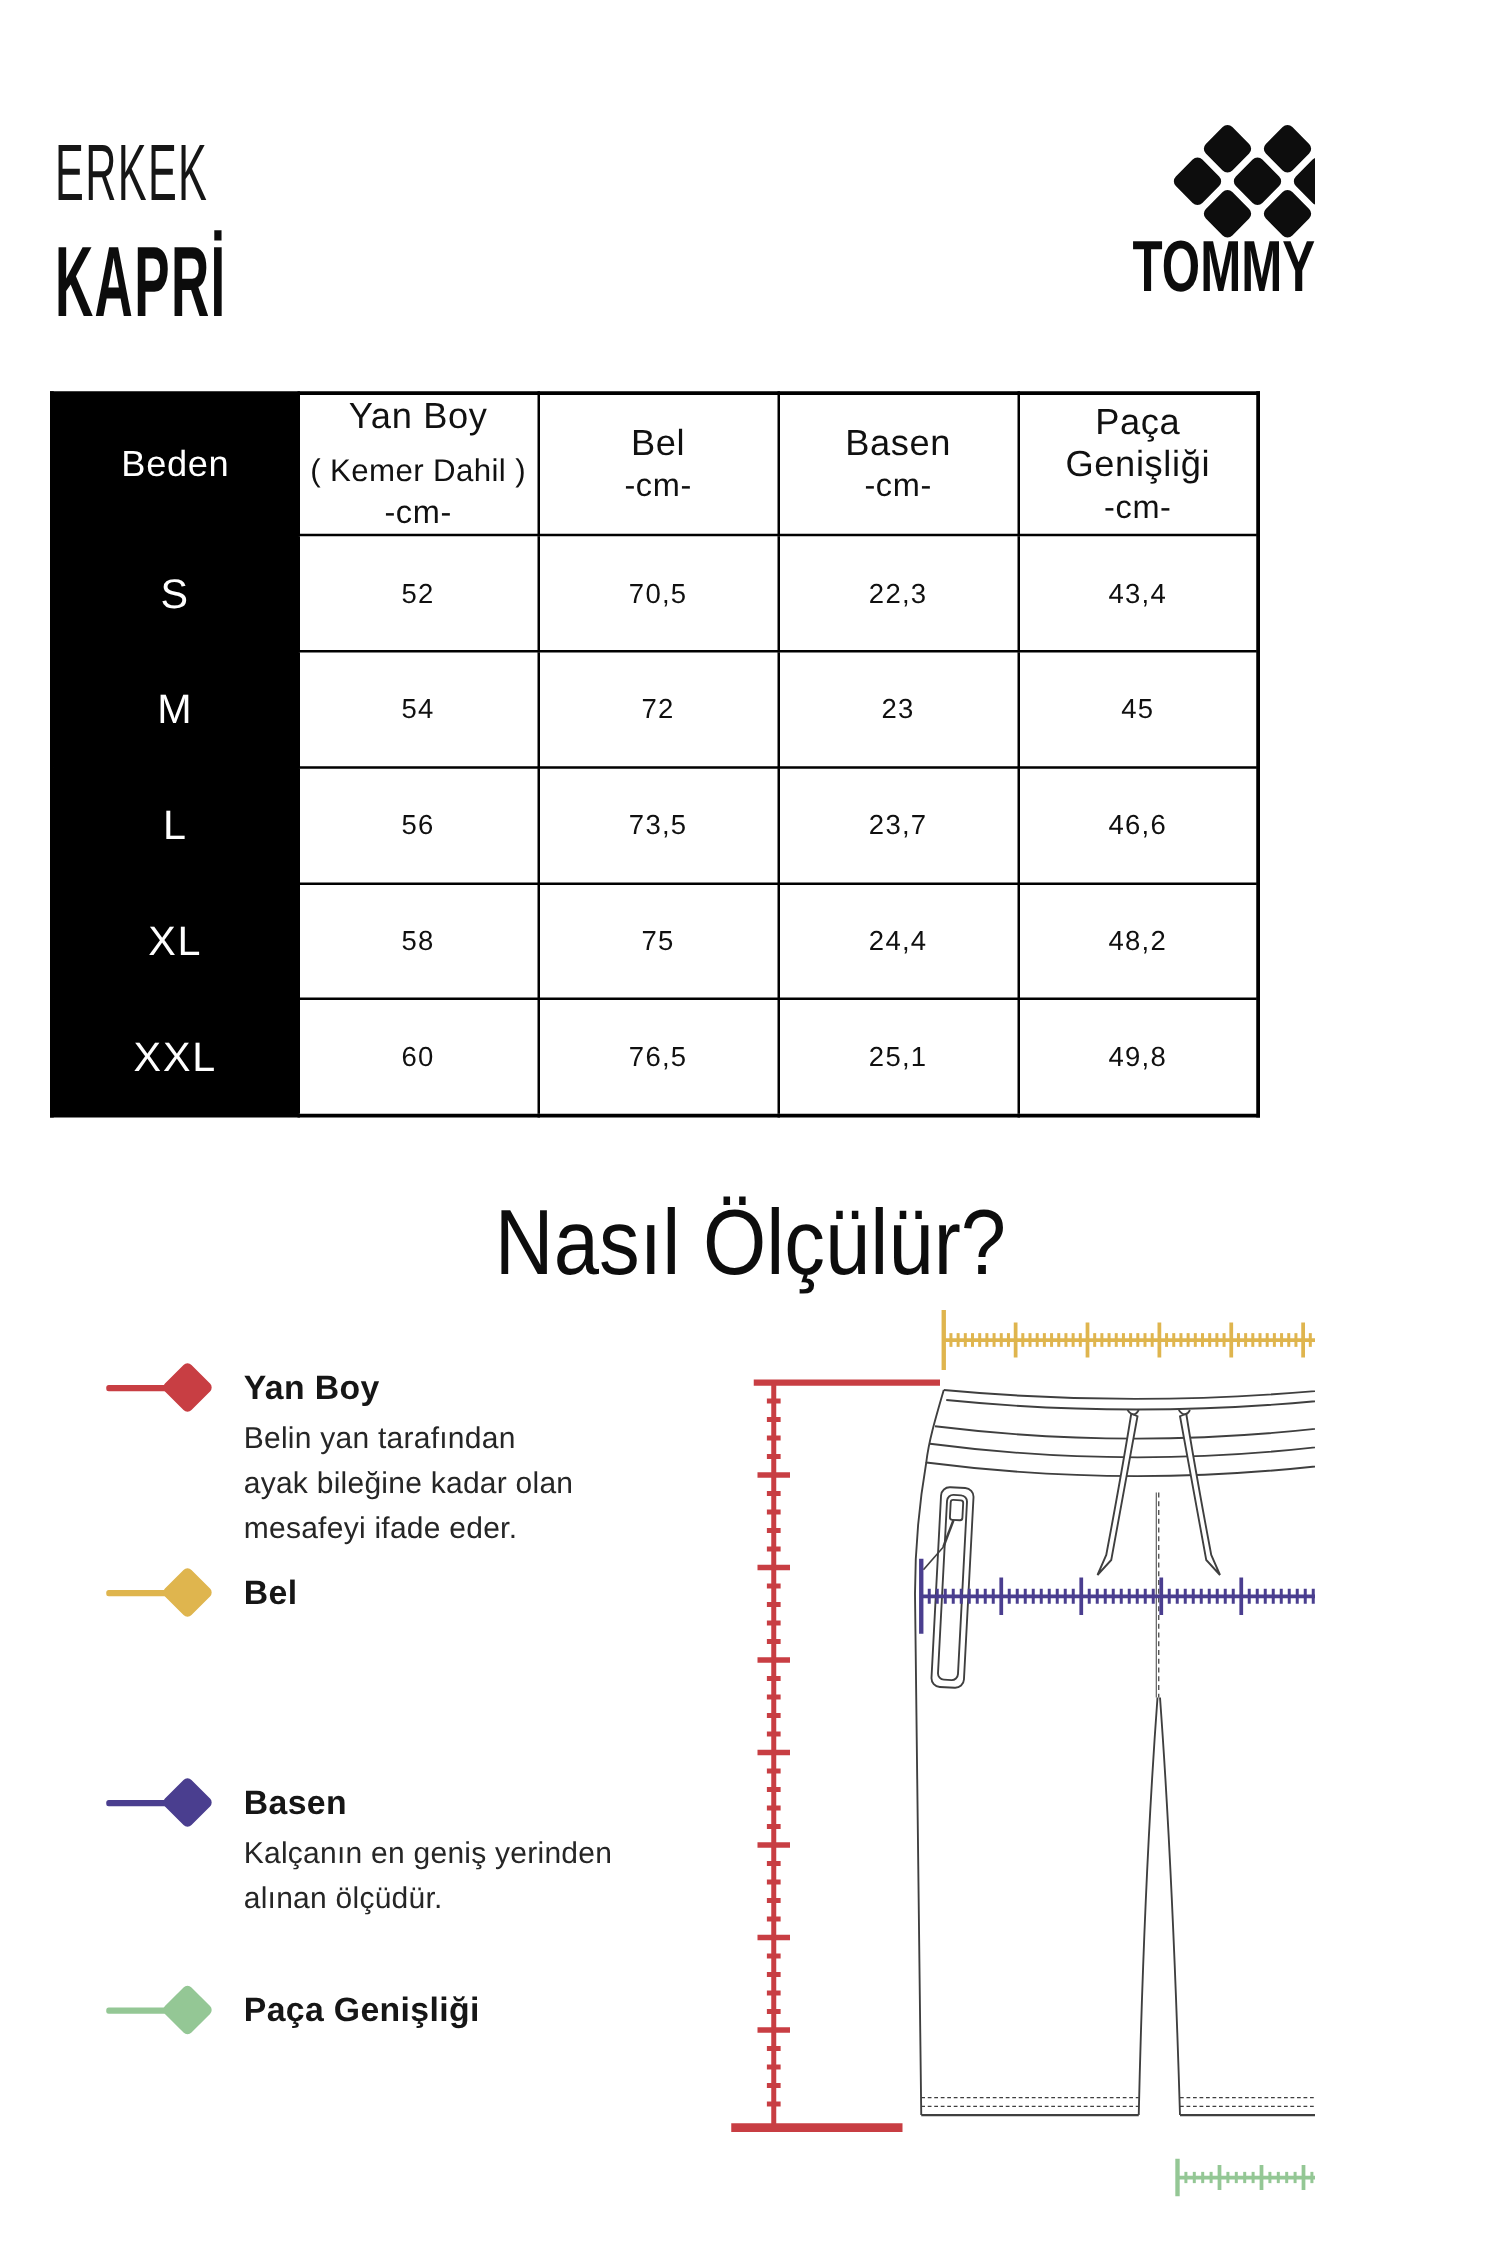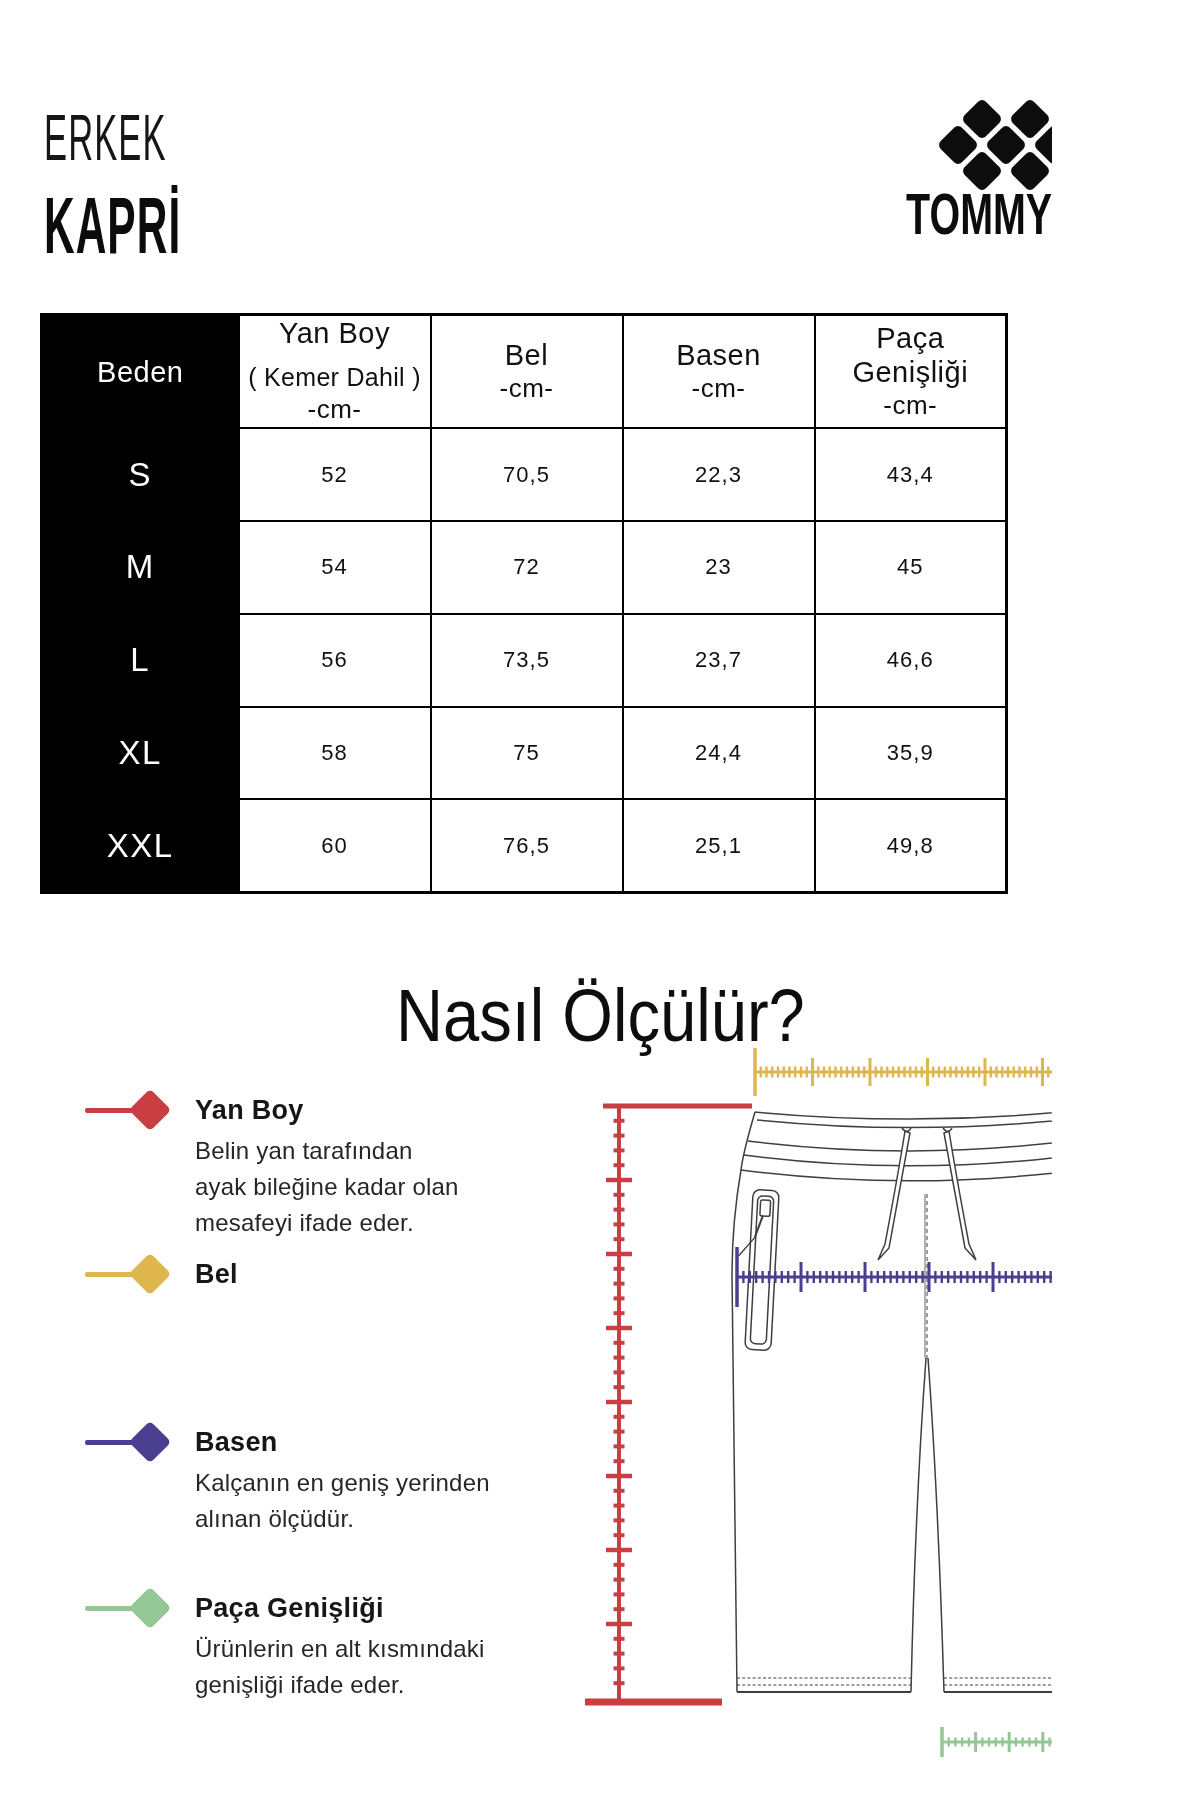--- a/index.html
+++ b/index.html
@@ -25,21 +25,21 @@
   table.size-table thead tr{height:107px}
   table.size-table tbody tr{height:92.8px}
   .size-col{background:#000;color:#fff;border-color:#000;}
   thead .size-col{font-size:32px;letter-spacing:1px;}
   tbody th.size-col{font-size:33px;letter-spacing:1.5px;}
   td{font-size:22px;letter-spacing:1px;color:#101010;}
   .h-label{font-size:29px;line-height:1.18;letter-spacing:.5px;}
   .h-sub{font-size:25px;line-height:1.25;letter-spacing:.3px;margin-top:12px;}
   .h-unit{font-size:26px;line-height:1.3;letter-spacing:.5px;}
   
-  .howto-title{position:absolute;left:0;top:972px;width:1200px;text-align:center;}
+  .howto-title{position:absolute;left:0;top:950px;width:1200px;text-align:center;}
   .howto-title span{display:inline-block;font-size:74px;font-weight:400;line-height:1.2;
          transform:scaleX(.88);transform-origin:50% 0;color:#0d0d0d;white-space:nowrap;}
   #legend{position:absolute;inset:0;pointer-events:none;}
   .legend-item{position:absolute;left:85px;display:flex;gap:12px;}
   .marker{position:relative;width:98px;height:46px;flex:0 0 auto;}
   .marker-line{position:absolute;left:0;top:20.5px;width:52px;height:5px;border-radius:2px;}
   .marker-diamond{position:absolute;left:42px;top:0;}
   .legend-text{width:380px;}
   .legend-name{font-size:27px;font-weight:700;line-height:46px;color:#161616;letter-spacing:.3px;}
   .legend-desc{font-size:24px;line-height:36px;color:#262626;white-space:pre-line;letter-spacing:.2px;}
@@ -118,21 +118,21 @@
           <td>56</td>
           <td>73,5</td>
           <td>23,7</td>
           <td>46,6</td>
         </tr>
         <tr>
           <th class="size-col">XL</th>
           <td>58</td>
           <td>75</td>
           <td>24,4</td>
-          <td>35,9</td>
+          <td>48,2</td>
         </tr>
         <tr>
           <th class="size-col">XXL</th>
           <td>60</td>
           <td>76,5</td>
           <td>25,1</td>
           <td>49,8</td>
         </tr>
       </tbody>
   </table>
@@ -185,22 +185,20 @@
 
     <div class="legend-item" style="top: 1585px;">
       <div class="marker">
         <div class="marker-line" style="background: rgb(148, 199, 149);"></div>
         <svg class="marker-diamond" width="46" height="46">
           <rect x="8" y="8" width="30" height="30" rx="4.5" transform="rotate(45 23 23)" fill="#94C795"></rect>
         </svg>
       </div>
       <div class="legend-text">
         <div class="legend-name">Paça Genişliği</div>
-        <div class="legend-desc">Ürünlerin en alt kısmındaki
-genişliği ifade eder.</div>
       </div>
     </div>
   </div>
 
   <svg id="diagram" width="620" height="740" viewBox="0 0 620 740">
     <g id="pants" fill="none" stroke="#3f3f3f" stroke-width="1.5">
 
       <g>
         <path d="M195,72 Q367,88 540,68"></path>
         <path d="M197,80 Q367,97 538,76"></path>

